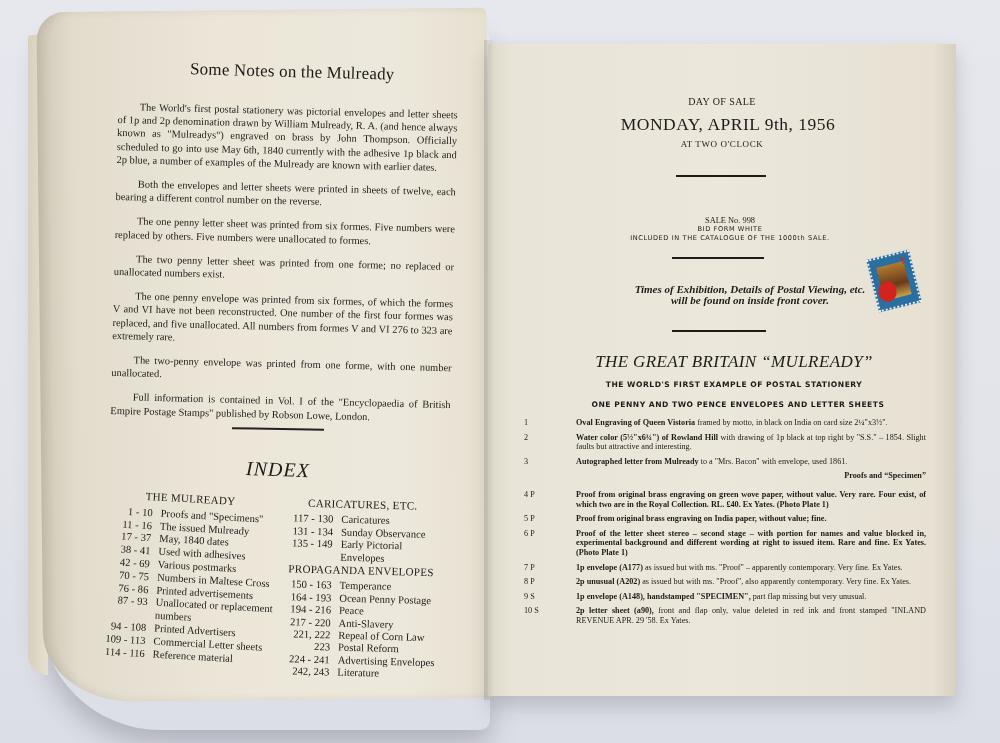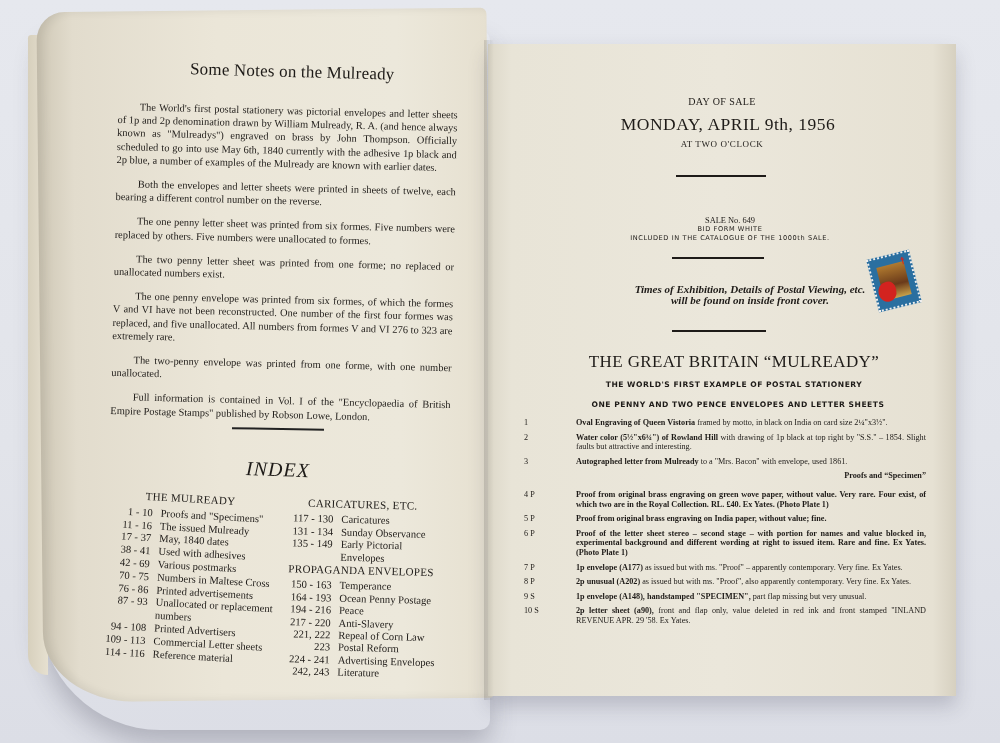--- a/index.html
+++ b/index.html
@@ -54,21 +54,21 @@
   
   .rp { position:absolute; left:488px; top:44px; width:468px; height:652px; }
   .center { position:absolute; left:0; width:468px; text-align:center; }
   .day-of-sale { top:52px; font-size:10px; letter-spacing:0.4px; }
   .sale-date { top:70px; font-size:17.5px; letter-spacing:0.5px; left:6px; }
   .two-oclock { top:95px; font-size:9px; letter-spacing:0.6px; }
   .rule { position:absolute; height:2px; background:#1e1b18; }
   .sale-no { top:172px; font-size:8.4px; left:8px; }
   .sale-no .small { font-family:"DejaVu Sans", sans-serif; font-size:6.6px; letter-spacing:0.6px; line-height:9px; }
   .exhibition { top:240px; font-size:11px; line-height:10.5px; font-weight:bold; left:28px;font-style:italic; }
-  .gb-title { top:308px; font-size:17px; letter-spacing:0.4px; left:12px; }
+  .gb-title { top:308px; font-size:17px; letter-spacing:0.4px; left:12px;font-style:italic; }
   .gb-sub1 { top:336px; font-family:"DejaVu Sans", sans-serif; font-size:7.6px; font-weight:bold; letter-spacing:0.5px; left:12px; }
   .gb-sub2 { top:356px; font-family:"DejaVu Sans", sans-serif; font-size:7.6px; font-weight:bold; letter-spacing:0.5px; left:16px; }
   .lots { position:absolute; left:30px; top:374px; width:408px; font-size:8.2px; line-height:9.6px; }
   .lot { display:flex; margin-bottom:5px; }
   .lot-num { flex:0 0 58px; padding-left:6px; box-sizing:border-box; }
   .lot-text { flex:1; text-align:justify; }
   .lot-text b { font-weight:bold; }
   .lots-sub { text-align:right; font-weight:bold; margin:4px 0 9px 60px; }
   .stamp {
     position:absolute; left:872px; top:254px; width:40px; height:50px;
@@ -198,21 +198,21 @@
     </div>
 </div>
 
 <div class="rp">
   <div class="center day-of-sale">DAY OF SALE</div>
   <div class="center sale-date">MONDAY, APRIL 9th, 1956</div>
   <div class="center two-oclock">AT TWO O'CLOCK</div>
   <div class="rule" style="left:188px; top:131px; width:90px;"></div>
 
   <div class="center sale-no">
-    <div>SALE No. 649</div>
+    <div>SALE No. 998</div>
     <div class="small">BID FORM WHITE</div>
     <div class="small">INCLUDED IN THE CATALOGUE OF THE 1000th SALE.</div>
   </div>
   <div class="rule" style="left:184px; top:213px; width:92px;"></div>
 
   <div class="center exhibition">
     <div>Times of Exhibition, Details of Postal Viewing, etc.</div>
     <div>will be found on inside front cover.</div>
   </div>
   <div class="rule" style="left:184px; top:286px; width:94px;"></div>

